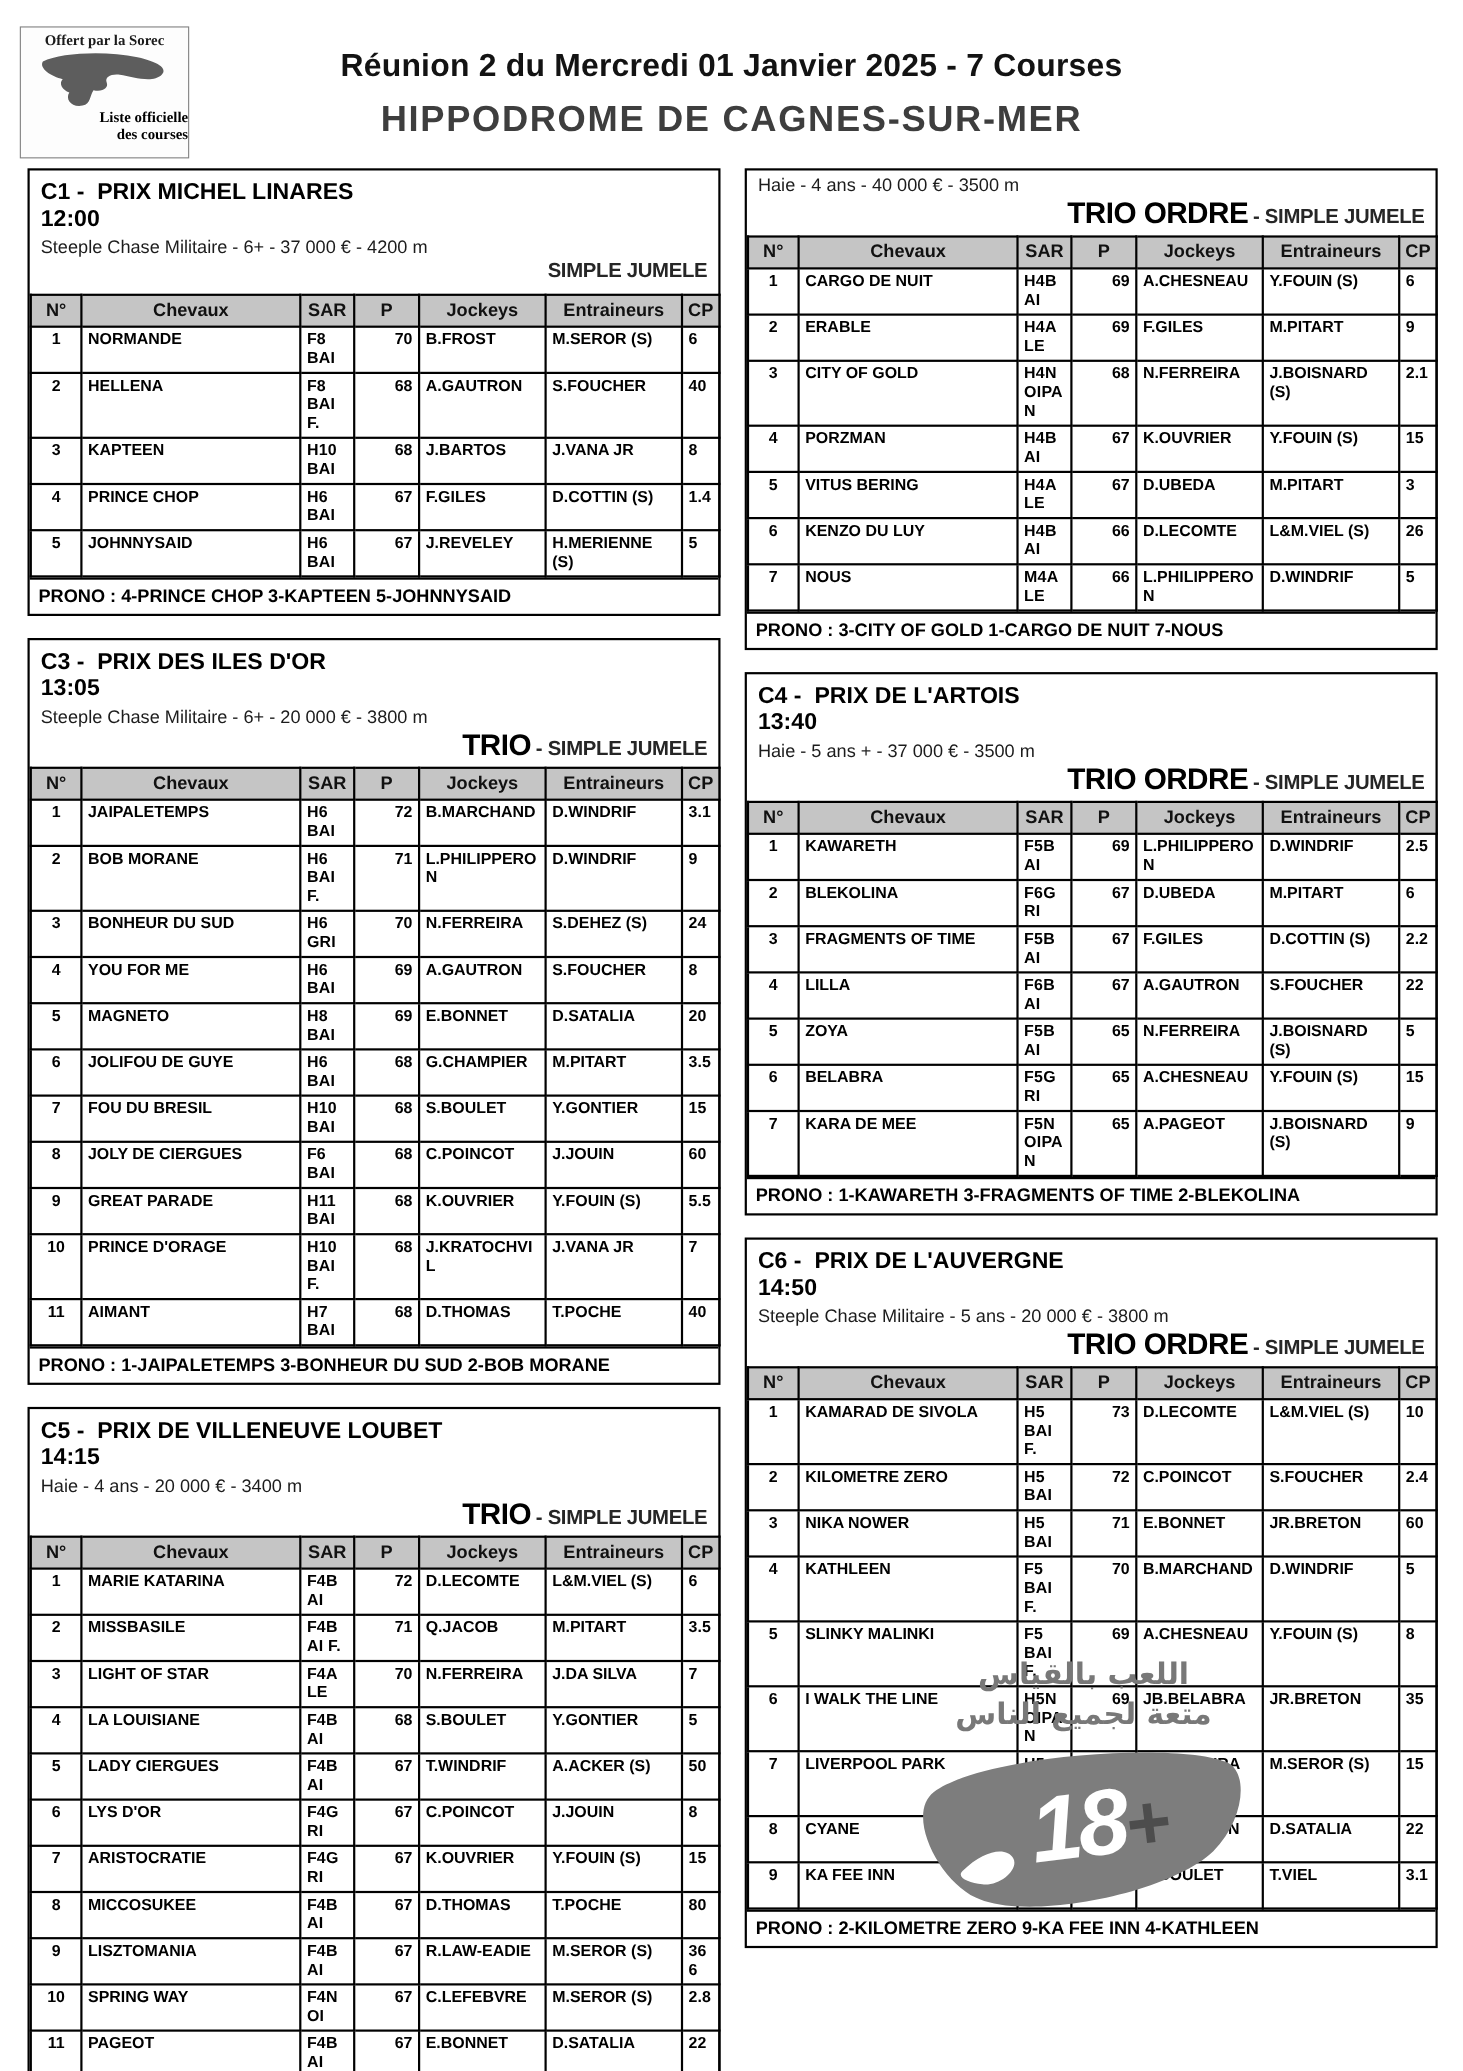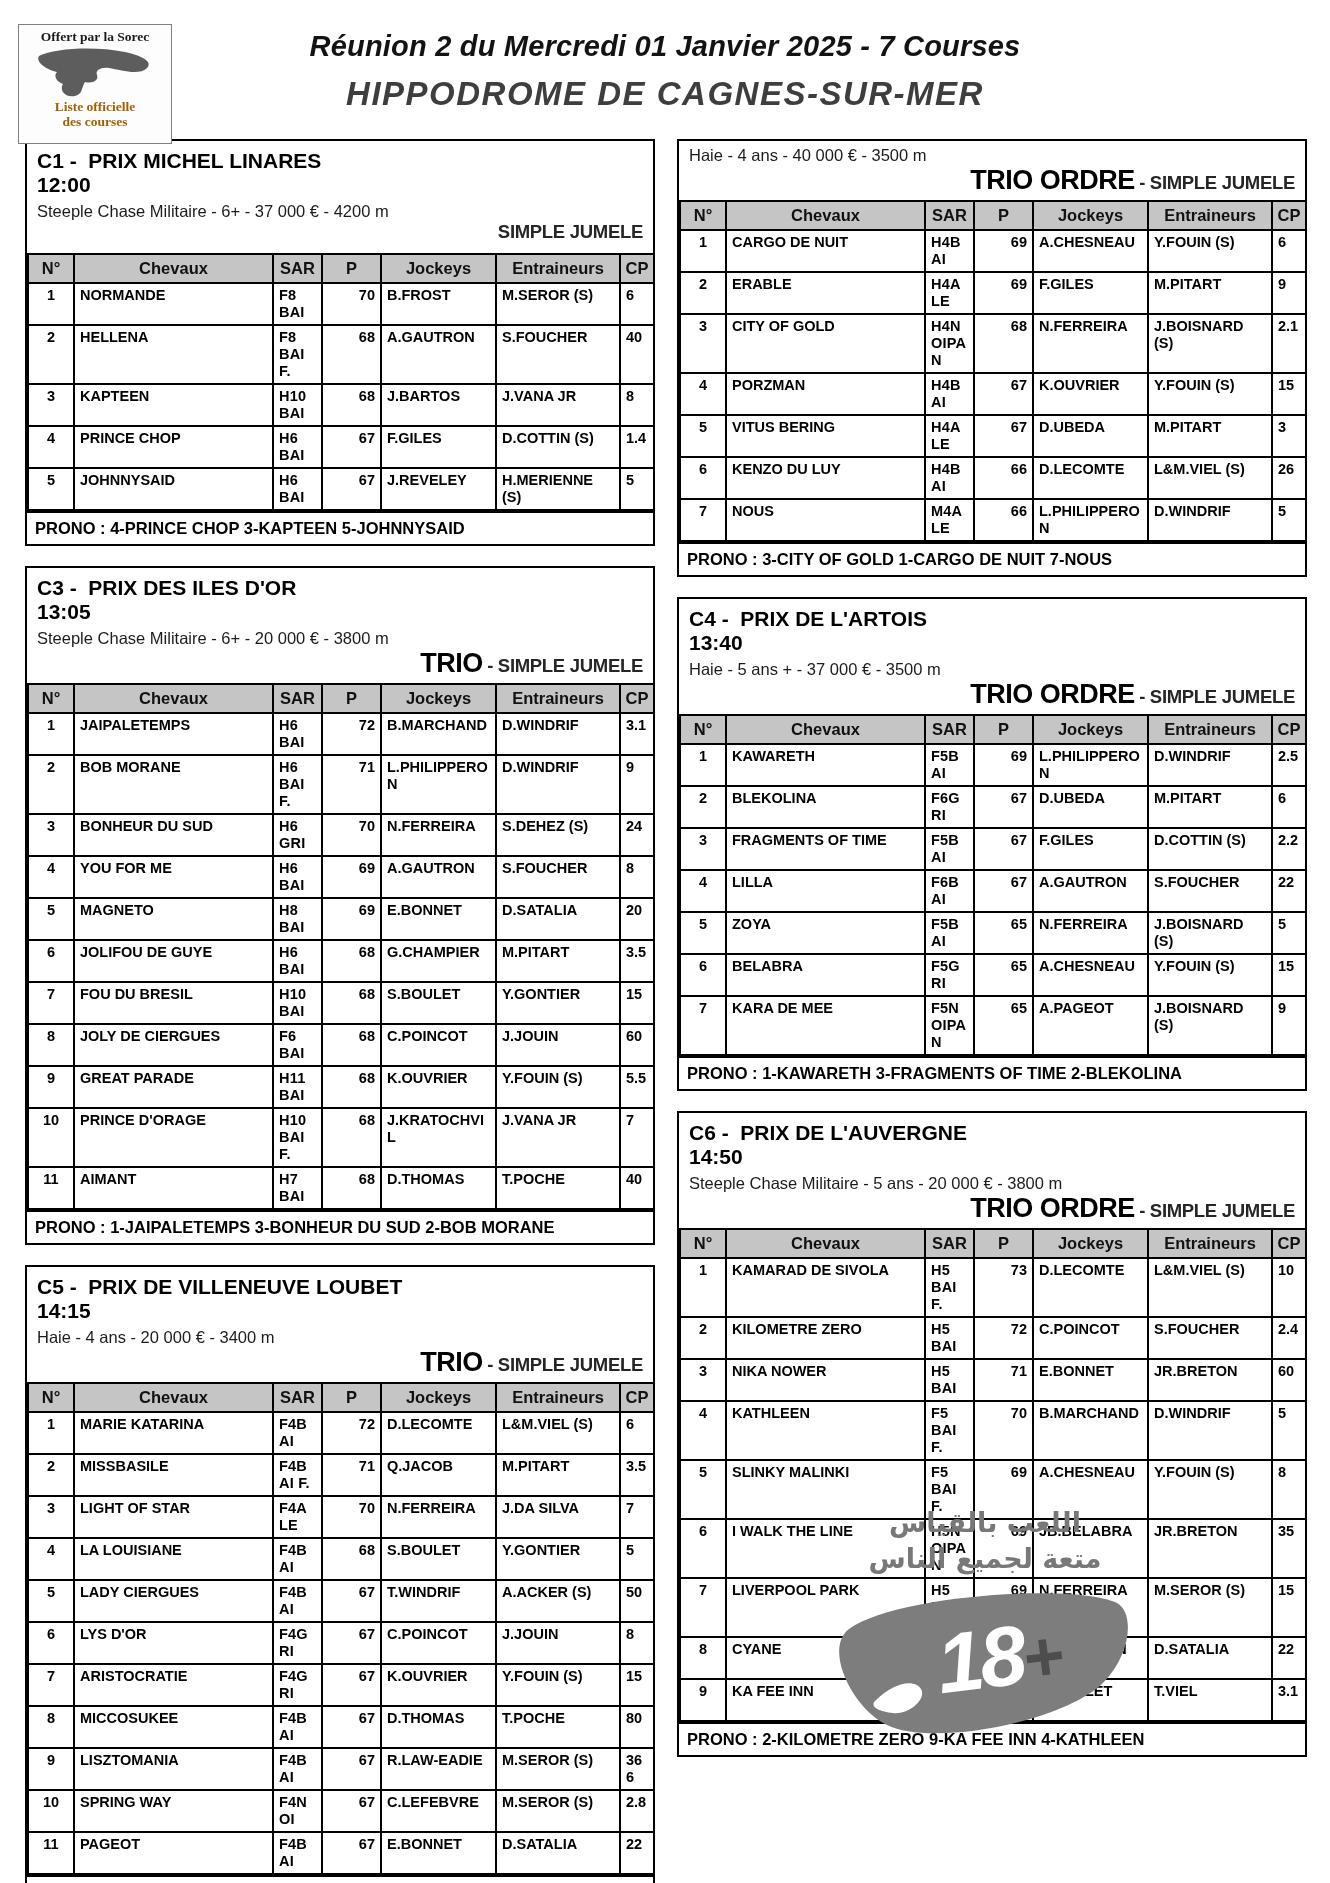--- a/index.html
+++ b/index.html
@@ -1,31 +1,31 @@
 <!DOCTYPE html>
 <html><head>
 <meta charset="utf-8">
 <style>
   html,body{margin:0;padding:0;}
   body{
     width:1330px;height:1883px;background:#ffffff;position:relative;
     font-family:"Liberation Sans", sans-serif;color:#000;overflow:hidden;
   }
   
-  .page-header{text-align:center;padding-top:30px;font-style:italic;}
+  .page-header{text-align:center;padding-top:44px;}
   .ph1{font-size:29px;font-weight:bold;color:#131313;letter-spacing:.2px;}
   .ph2{font-size:33px;font-weight:bold;color:#3e3e3e;letter-spacing:1.5px;margin-top:12px;}
   
   .logo-box{
     position:absolute;left:18px;top:24px;width:152px;height:118px;
     border:1px solid #808080;text-align:center;
     font-family:"Liberation Serif", serif;font-weight:bold;background:#fdfdfd;
   }
   .logo-box .t1{font-size:13.5px;margin-top:4px;color:#1a1a1a;}
-  .logo-box .t2{font-size:13.5px;line-height:15px;color:#a16207;}
+  .logo-box .t2{font-size:13.5px;line-height:15px;color:#000000;text-align:right;}
   .logo-swoosh{display:block;margin:1px auto;}
   
   .cols{display:flex;gap:22px;padding:0 25px;margin-top:26px;align-items:flex-start;}
   .col{width:630px;flex:0 0 630px;}
   .race{border:2px solid #000;margin-bottom:20px;background:#fff;box-sizing:border-box;}
   .race-head{display:flex;justify-content:space-between;padding:8px 10px 0;font-size:21px;font-weight:bold;flex-direction:column;}
   .race-cond{padding:5px 10px 0;font-size:16.5px;color:#1c1c1c;}
   .race-bets{text-align:right;padding:0 10px 2px;min-height:28px;}
   .bet-big{font-size:27px;font-weight:bold;color:#000000;letter-spacing:-.5px;}
   .bet-small{font-size:18.5px;font-weight:bold;color:#262626;letter-spacing:-.3px;}

